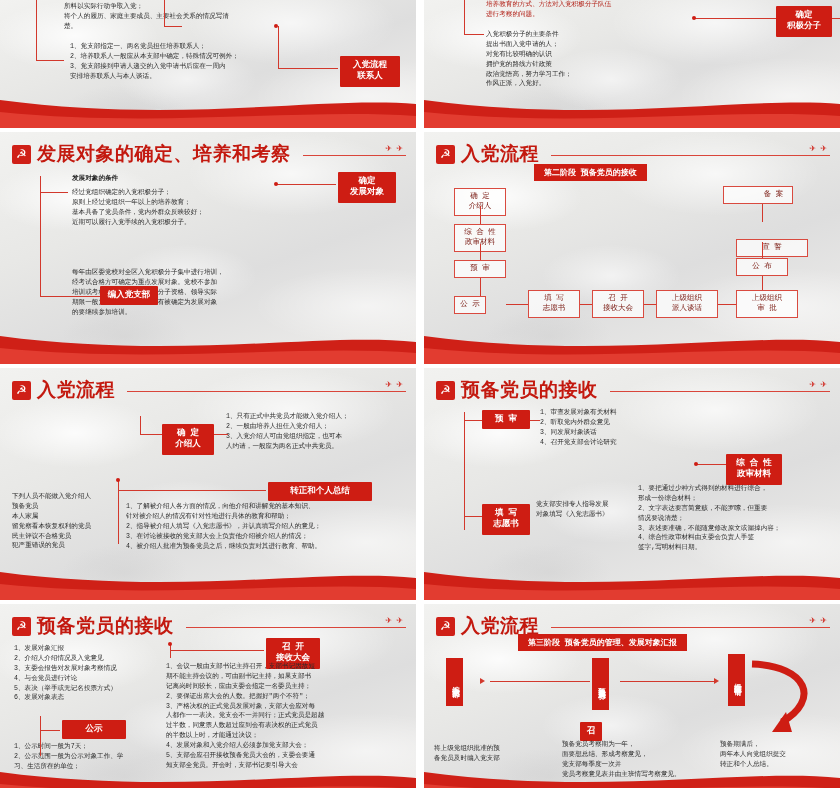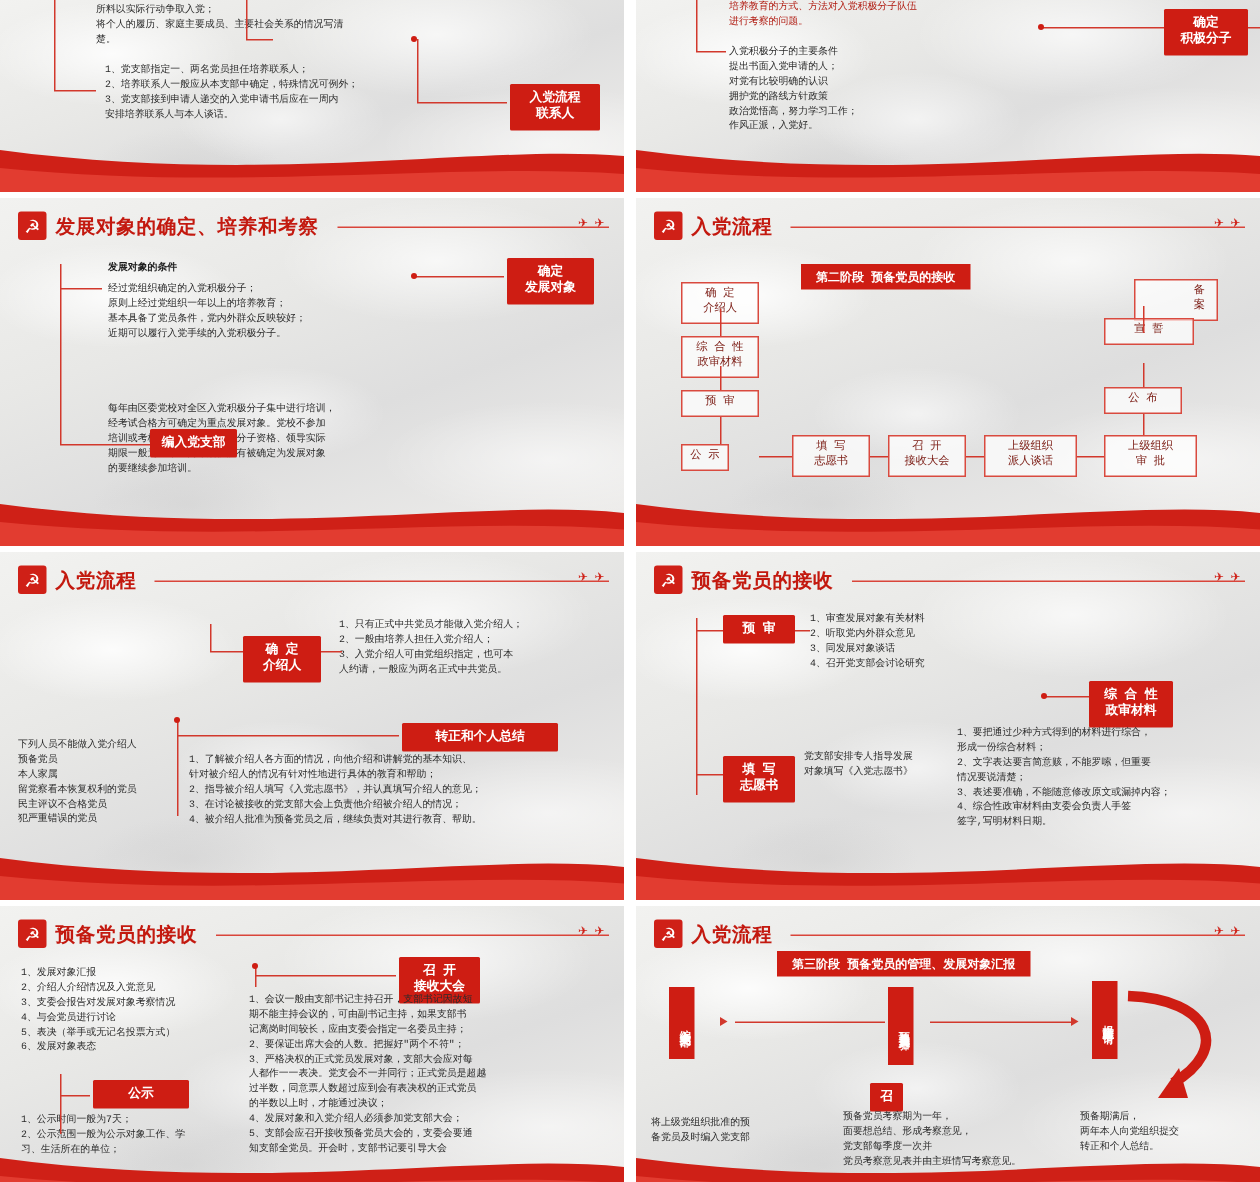--- a/index.html
+++ b/index.html
@@ -52,21 +52,21 @@
     background: #cf2017;
     border-radius: 2px;
     position: relative;
   }
   .emblem .hs {
     position: absolute; left: 50%; top: 50%;
     transform: translate(-50%,-50%);
     color: #fff; font-size: 12px; line-height: 1;
   }
   .slide-title {
-    font-size: 13px; font-weight: bold; color: #c3190f;
+    font-size: 19px; font-weight: bold; color: #c3190f;
     letter-spacing: .5px; white-space: nowrap;
   }
   .title-rule {
     flex: 1 1 auto; height: 1px; background: #d9453a; margin-left: 6px;
     position: relative; top: 1px;
   }
   .doves {
     position: absolute; right: 12px; top: 12px; color: #cf2017;
     font-size: 8px; letter-spacing: 1px; z-index: 4;
   }
@@ -214,21 +214,21 @@
     <div class="slide-inner">
       <div class="title-row">
         <span class="emblem">
             <span class="hs">☭</span>
           </span>
         <span class="slide-title">入党流程</span>
         <span class="title-rule"></span>
       </div>
       <div class="doves">✈ ✈</div>
 
-      <div class="abs phase-bar" style="left:110px; top:32px;margin-top:12px;">第二阶段 预备党员的接收</div>
+      <div class="abs phase-bar" style="left:110px; top:32px;">第二阶段 预备党员的接收</div>
 
       <div class="abs wbox" style="left:30px; top:56px; width:52px; white-space:pre-line;">确 定
 介绍人</div>
       <div class="abs wbox" style="left:30px; top:92px; width:52px; white-space:pre-line;">综 合 性
 政审材料</div>
       <div class="abs wbox" style="left:30px; top:128px; width:52px;">预 审</div>
       <div class="abs wbox" style="left:30px; top:164px; width:32px;">公 示</div>
       <div class="vline" style="left:56px; top:74px; height:18px;"></div>
       <div class="vline" style="left:56px; top:112px; height:16px;"></div>
       <div class="vline" style="left:56px; top:146px; height:18px;"></div>
@@ -237,22 +237,22 @@
 志愿书</div>
       <div class="abs wbox" style="left:168px; top:158px; width:52px; white-space:pre-line;">召 开
 接收大会</div>
       <div class="abs wbox" style="left:232px; top:158px; width:62px; white-space:pre-line;">上级组织
 派人谈话</div>
       <div class="hline" style="left:82px; top:172px; width:22px;"></div>
       <div class="hline" style="left:156px; top:172px; width:12px;"></div>
       <div class="hline" style="left:220px; top:172px; width:12px;"></div>
       <div class="hline" style="left:294px; top:172px; width:18px;"></div>
 
-      <div class="abs wbox" style="left:332px; top:54px; width:56px;padding-left:36px;">备 案</div>
-      <div class="abs wbox" style="left:312px; top:80px; width:60px;">宣 誓</div>
+      <div class="abs wbox" style="left:299px; top:54px; width:70px;padding-left:36px;">备 案</div>
+      <div class="abs wbox" style="left:312px; top:107px; width:72px;">宣 誓</div>
       <div class="abs wbox" style="left:312px; top:126px; width:52px;">公 布</div>
       <div class="abs wbox" style="left:312px; top:158px; width:62px; white-space:pre-line;">上级组织
 审 批</div>
       <div class="vline" style="left:338px; top:72px; height:18px;"></div>
       <div class="vline" style="left:338px; top:110px; height:16px;"></div>
       <div class="vline" style="left:338px; top:144px; height:14px;"></div>
 
       <div class="swoosh">
         <svg viewBox="0 0 416 34" preserveAspectRatio="none">
           <path d="M0 34 L416 34 L416 12 C320 2 180 30 0 6 Z" fill="#cf2017"></path>

